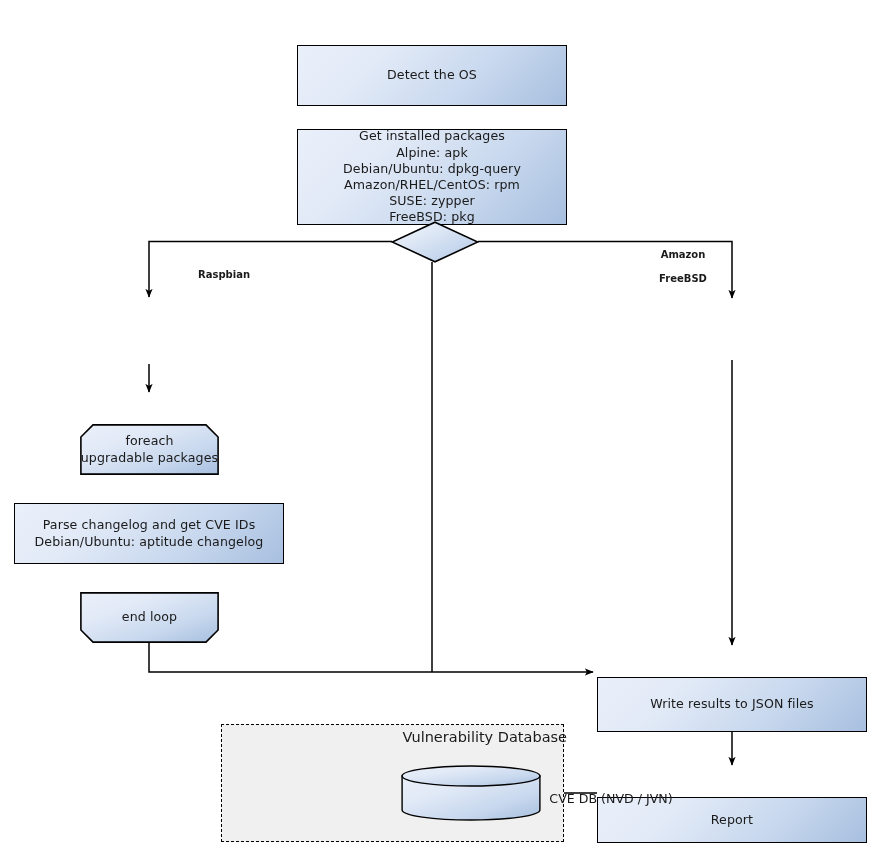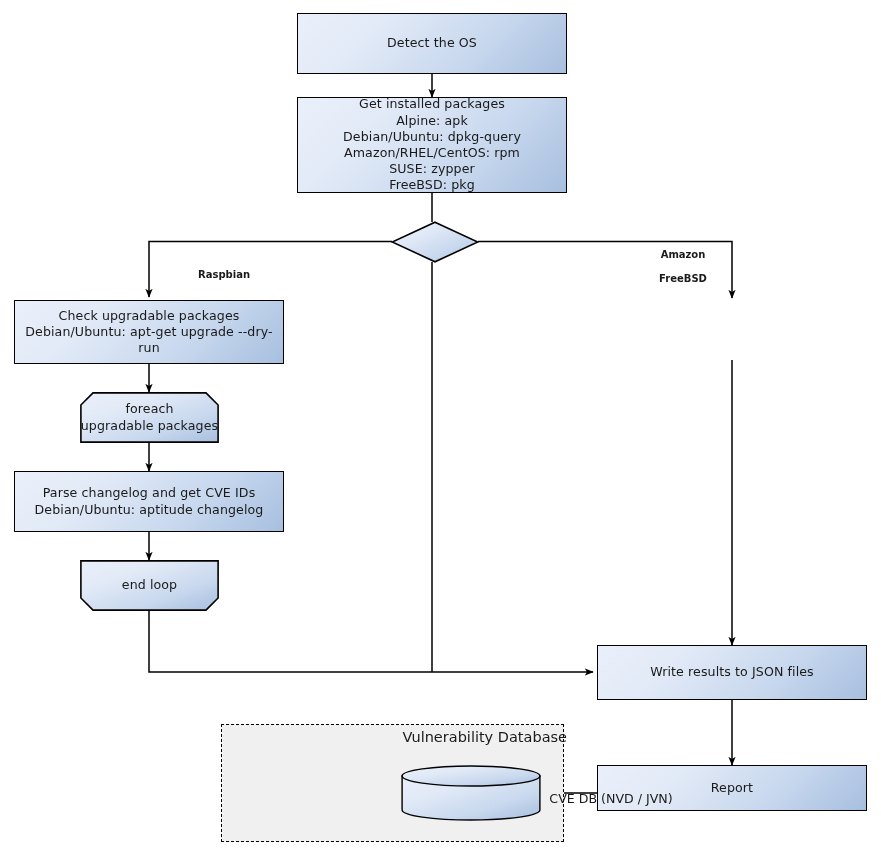--- a/index.html
+++ b/index.html
@@ -25,20 +25,21 @@
     background: linear-gradient(135deg, #eaf0fa 0%, #e2eaf7 28%, #c8d8ee 65%, #a7bfdf 100%);
     display: flex;
     align-items: center;
     justify-content: center;
     text-align: center;
     color: #1a1a1a;
     font-size: 12.6px;
     line-height: 16.2px;
     white-space: pre-line;
     letter-spacing: 0.1px;
+    margin-top: 32px;
   }
   .node.process { }
 
   
   .node.loop-start {
     border: none;
     background: transparent;
   }
   .node.loop-end {
     border: none;
@@ -171,24 +172,20 @@
           <stop offset="0%" stop-color="#eaf0fa"></stop>
           <stop offset="30%" stop-color="#e2eaf7"></stop>
           <stop offset="68%" stop-color="#c8d8ee"></stop>
           <stop offset="100%" stop-color="#a7bfdf"></stop>
         </linearGradient>
       </defs>
       <polygon points="44,1.2 86.8,21 44,40.8 1.2,21" fill="url(#gradDiamond)" stroke="#000000" stroke-width="1.6"></polygon>
     </svg>
   </div>
 
-  <div class="node process" style="left:14px; top:300px; width:270px; height:64px;">
-    <span>Check upgradable packages
-Debian/Ubuntu: apt-get upgrade --dry-run</span>
-  </div>
 
   <div class="node loop-start" style="left:80px; top:392px; width:139px; height:51px;">
     <svg class="loop-shape" width="139" height="51" viewBox="0 0 139 51" xmlns="http://www.w3.org/2000/svg">
       <defs>
         <linearGradient id="gradLoopStart" x1="0" y1="0" x2="1" y2="1">
           <stop offset="0%" stop-color="#eaf0fa"></stop>
           <stop offset="30%" stop-color="#e2eaf7"></stop>
           <stop offset="68%" stop-color="#c8d8ee"></stop>
           <stop offset="100%" stop-color="#a7bfdf"></stop>
         </linearGradient>

